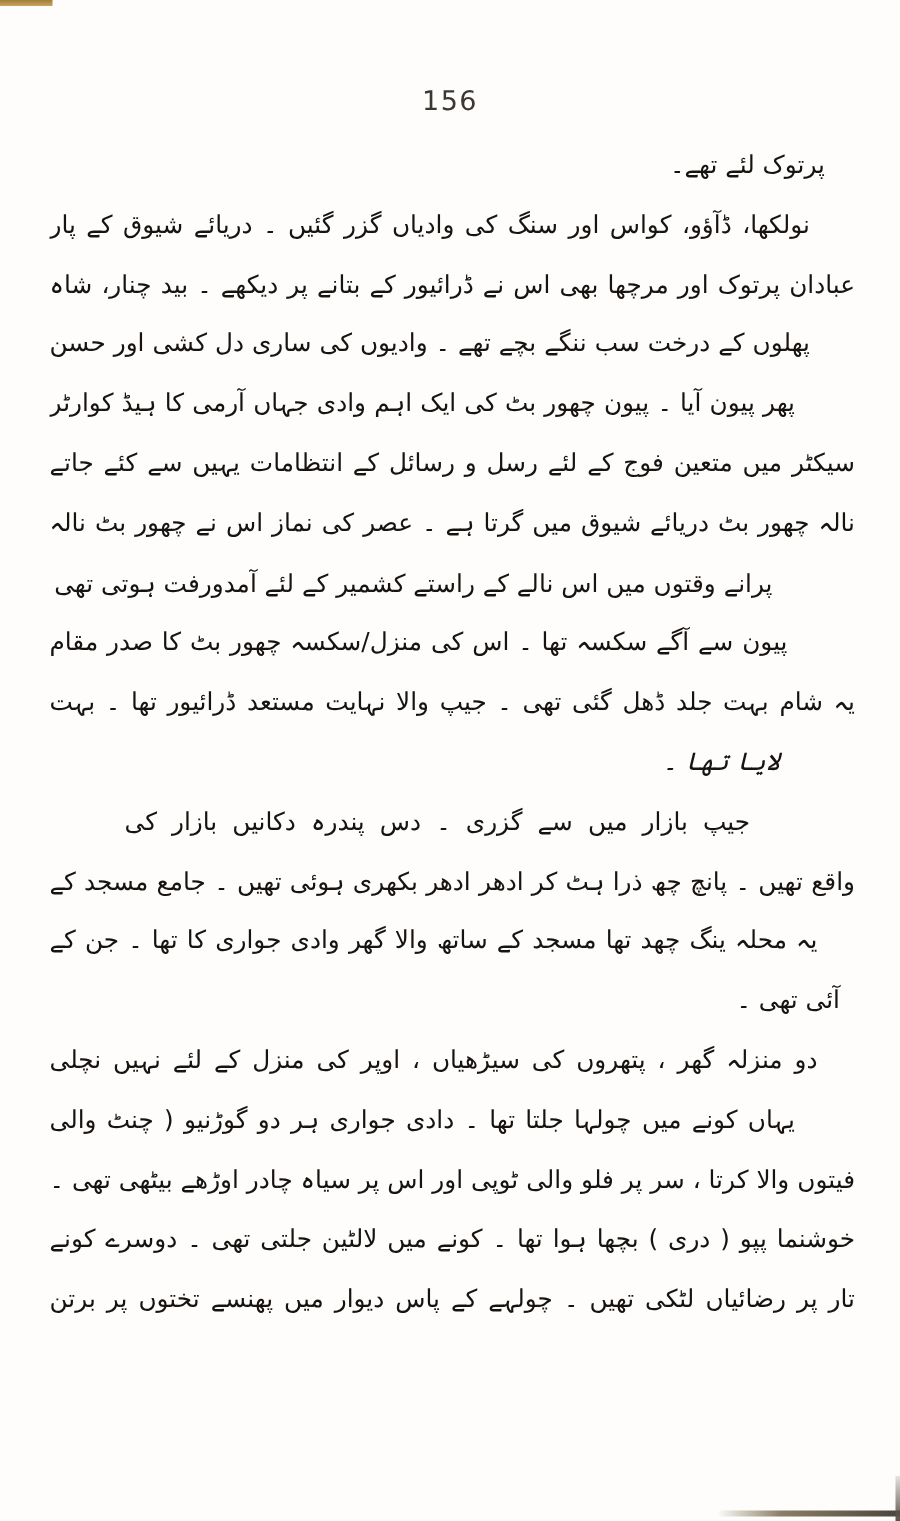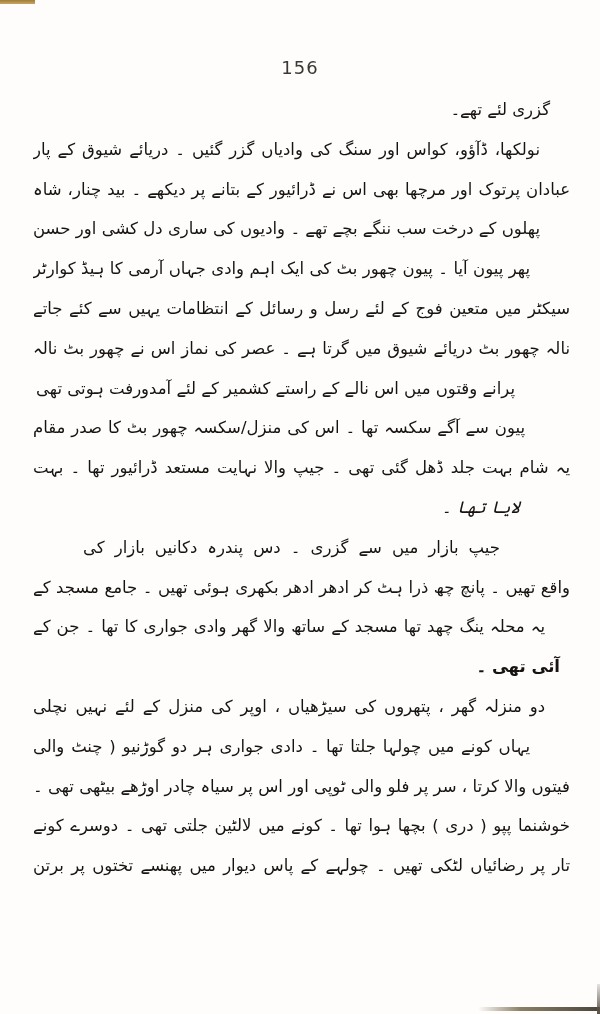--- a/index.html
+++ b/index.html
@@ -72,35 +72,35 @@
     background: linear-gradient(180deg, rgba(90,82,72,0.15), #5a5248);
   }
 </style>
 </head>
 <body>
 
 <div class="page">
   <div class="page-number">156</div>
 
   <div class="text-block">
-      <div class="line" dir="rtl" style="padding-right: 20px; padding-left: 0px;">گزری لئے تھے۔</div>
+      <div class="line" dir="rtl" style="padding-right: 20px; padding-left: 0px;">پرتوک لئے تھے۔</div>
       <div class="line just" dir="rtl" style="padding-right: 30px; padding-left: 0px;">نولکھا، ڈآؤو، کواس اور سنگ کی وادیاں گزر گئیں ۔ دریائے شیوق کے پار کے گاؤں</div>
       <div class="line just" dir="rtl" style="padding-right: 0px; padding-left: 0px;">عبادان پرتوک اور مرچھا بھی اس نے ڈرائیور کے بتانے پر دیکھے ۔ بید چنار، شاہ بلوط اور</div>
       <div class="line just" dir="rtl" style="padding-right: 30px; padding-left: 0px;">پھلوں کے درخت سب ننگے بچے تھے ۔ وادیوں کی ساری دل کشی اور حسن ماند پڑا ہوا تھا ۔</div>
       <div class="line just" dir="rtl" style="padding-right: 40px; padding-left: 0px;">پھر پیون آیا ۔ پیون چھور بٹ کی ایک اہم وادی جہاں آرمی کا ہیڈ کوارٹر ہے ۔ سیاری</div>
       <div class="line just" dir="rtl" style="padding-right: 0px; padding-left: 0px;">سیکٹر میں متعین فوج کے لئے رسل و رسائل کے انتظامات یہیں سے کئے جاتے ہیں پیون میں ہی</div>
       <div class="line just" dir="rtl" style="padding-right: 0px; padding-left: 0px;">نالہ چھور بٹ دریائے شیوق میں گرتا ہے ۔ عصر کی نماز اس نے چھور بٹ نالہ کے پاس پڑھی ۔</div>
       <div class="line" dir="rtl" style="padding-right: 55px; padding-left: 0px;">پرانے وقتوں میں اس نالے کے راستے کشمیر کے لئے آمدورفت ہوتی تھی ۔</div>
       <div class="line just" dir="rtl" style="padding-right: 45px; padding-left: 0px;">پیون سے آگے سکسہ تھا ۔ اس کی منزل/سکسہ چھور بٹ کا صدر مقام ہے ۔ سردیوں کی</div>
       <div class="line just" dir="rtl" style="padding-right: 0px; padding-left: 0px;">یہ شام بہت جلد ڈھل گئی تھی ۔ جیپ والا نہایت مستعد ڈرائیور تھا ۔ بہت تیزی سے گاڑی چلا کر</div>
       <div class="line" dir="rtl" style="padding-right: 50px; padding-left: 0px; font-style: italic;">لایا تھا ۔</div>
       <div class="line just" dir="rtl" style="padding-right: 70px; padding-left: 50px;">جیپ بازار میں سے گزری ۔ دس پندرہ دکانیں بازار کی صورت میں دائیں بائیں</div>
       <div class="line just" dir="rtl" style="padding-right: 0px; padding-left: 0px;">واقع تھیں ۔ پانچ چھ ذرا ہٹ کر ادھر ادھر بکھری ہوئی تھیں ۔ جامع مسجد کے پاس گاڑی رک گئی ۔</div>
       <div class="line just" dir="rtl" style="padding-right: 25px; padding-left: 0px;">یہ محلہ ینگ چھد تھا مسجد کے ساتھ والا گھر وادی جواری کا تھا ۔ جن کے پاس رہنے کے لئے وہ</div>
-      <div class="line" dir="rtl" style="padding-right: 10px; padding-left: 0px; font-weight: bold;">آئی تھی ۔</div>
+      <div class="line" dir="rtl" style="padding-right: 10px; padding-left: 0px;">آئی تھی ۔</div>
       <div class="line just" dir="rtl" style="padding-right: 25px; padding-left: 0px;">دو منزلہ گھر ، پتھروں کی سیڑھیاں ، اوپر کی منزل کے لئے نہیں نچلی منزل کے لئے اس</div>
       <div class="line just" dir="rtl" style="padding-right: 40px; padding-left: 0px;">یہاں کونے میں چولہا جلتا تھا ۔ دادی جواری ہر دو گوڑنیو ( چنٹ والی شلوار ) پر سیاہ</div>
       <div class="line just" dir="rtl" style="padding-right: 0px; padding-left: 0px;">فیتوں والا کرتا ، سر پر فلو والی ٹوپی اور اس پر سیاہ چادر اوڑھے بیٹھی تھی ۔ کمرے میں چھور بٹ کا</div>
       <div class="line just" dir="rtl" style="padding-right: 0px; padding-left: 0px;">خوشنما پپو ( دری ) بچھا ہوا تھا ۔ کونے میں لالٹین جلتی تھی ۔ دوسرے کونے میں آڑے رخ بندھی</div>
       <div class="line just" dir="rtl" style="padding-right: 0px; padding-left: 0px;">تار پر رضائیاں لٹکی تھیں ۔ چولہے کے پاس دیوار میں پھنسے تختوں پر برتن دھرے تھے ۔ ہنڈیا</div>
     </div>
 
   <div class="edge-top-left"></div>
   <div class="edge-bottom-right"></div>
   <div class="edge-right-sliver"></div>

